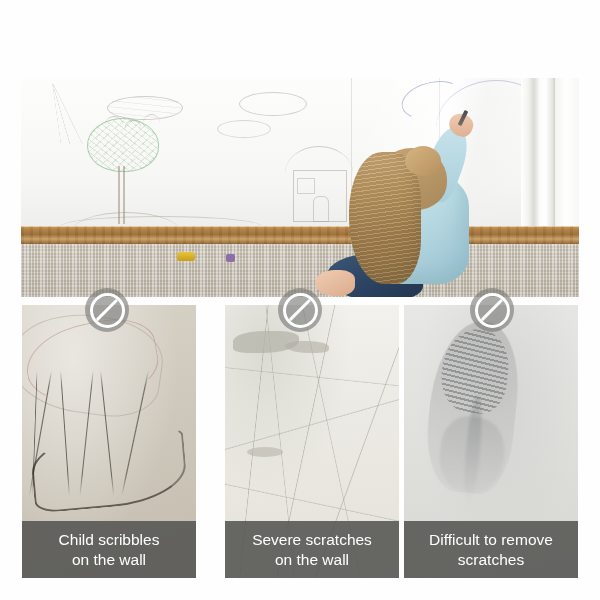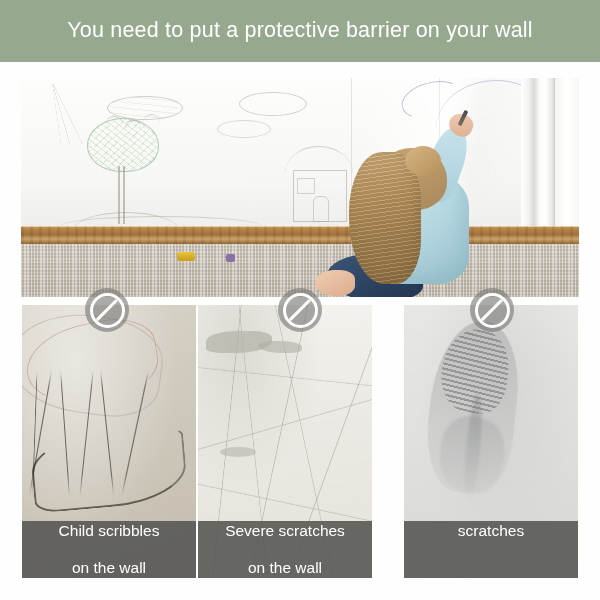--- a/index.html
+++ b/index.html
@@ -205,21 +205,21 @@
     position:absolute;left:205px;top:176px;width:9px;height:8px;
     background:#8a6fa8;border-radius:2px;
   }
 
   
   .panel{
     position:absolute;top:305px;width:174px;height:273px;
     overflow:hidden;background:#e8e6e0;
   }
   #panel-0{left:22px;}
-  #panel-1{left:198px;}
+  #panel-1{left:225px;}
   #panel-2{left:404px;}
 
   .panel-img{position:absolute;inset:0;}
 
   
   #img-0{
     background:
       radial-gradient(ellipse at 30% 20%, rgba(255,255,255,.5), transparent 60%),
       linear-gradient(160deg,#d9d4c9 0%,#cfc9bd 45%,#c3bcae 100%);
   }
@@ -316,21 +316,21 @@
   #foot-smudge{
     position:absolute;left:62px;top:90px;width:14px;height:110px;
     background:linear-gradient(180deg, rgba(110,112,114,.34), transparent);
     border-radius:50%;filter:blur(1.4px);transform:rotate(5deg);
   }
 
   
   .caption{
     position:absolute;left:0;bottom:0;width:100%;height:57px;
     background:rgba(84,84,82,.88);
-    display:flex;flex-direction:column;align-items:center;justify-content:space-between;
+    display:flex;flex-direction:column;align-items:center;justify-content:center;
     color:#ffffff;font-size:15.5px;line-height:1.28;text-align:center;font-weight:400;
   }
   .caption span{display:block;white-space:nowrap;}
 
   
   .no-badge{
     position:absolute;top:288px;width:44px;height:44px;border-radius:50%;
     background:rgba(120,120,118,.62);
     display:flex;align-items:center;justify-content:center;
   }
@@ -345,23 +345,20 @@
     position:absolute;left:50%;top:50%;width:3.2px;height:29px;
     background:#ffffff;border-radius:2px;
     transform:translate(-50%,-50%) rotate(45deg);
   }
 </style>
 </head>
 <body>
 
 <div id="page">
 
-  <div id="header">
-    <div id="header-title">You need to put a protective barrier on your wall</div>
-  </div>
 
   <div id="hero">
     <div class="hero-layer" id="wall"></div>
     <div class="hero-layer" id="wall-seam"></div>
     <div class="hero-layer" id="wall-seam2"></div>
 
     <div class="hero-layer scribble" id="left-streaks"></div>
     <div class="hero-layer scribble" id="cloud1"></div>
     <div class="hero-layer scribble" id="cloud2"></div>
     <div class="hero-layer scribble" id="cloud3"></div>
@@ -430,20 +427,21 @@
   </div>
 
   <div class="panel" id="panel-2">
     <div class="panel-img" id="img-2">
       <div id="foot-2"></div>
       <div id="foot-heel"></div>
       <div id="foot-tread"></div>
       <div id="foot-smudge"></div>
     </div>
     <div class="caption">
+      <span>Difficult to remove</span>
       <span>scratches</span>
     </div>
   </div>
 
   <div class="no-badge" id="badge-0">
     <div class="no-ring">
       <div class="no-slash"></div>
     </div>
   </div>
   <div class="no-badge" id="badge-1">

